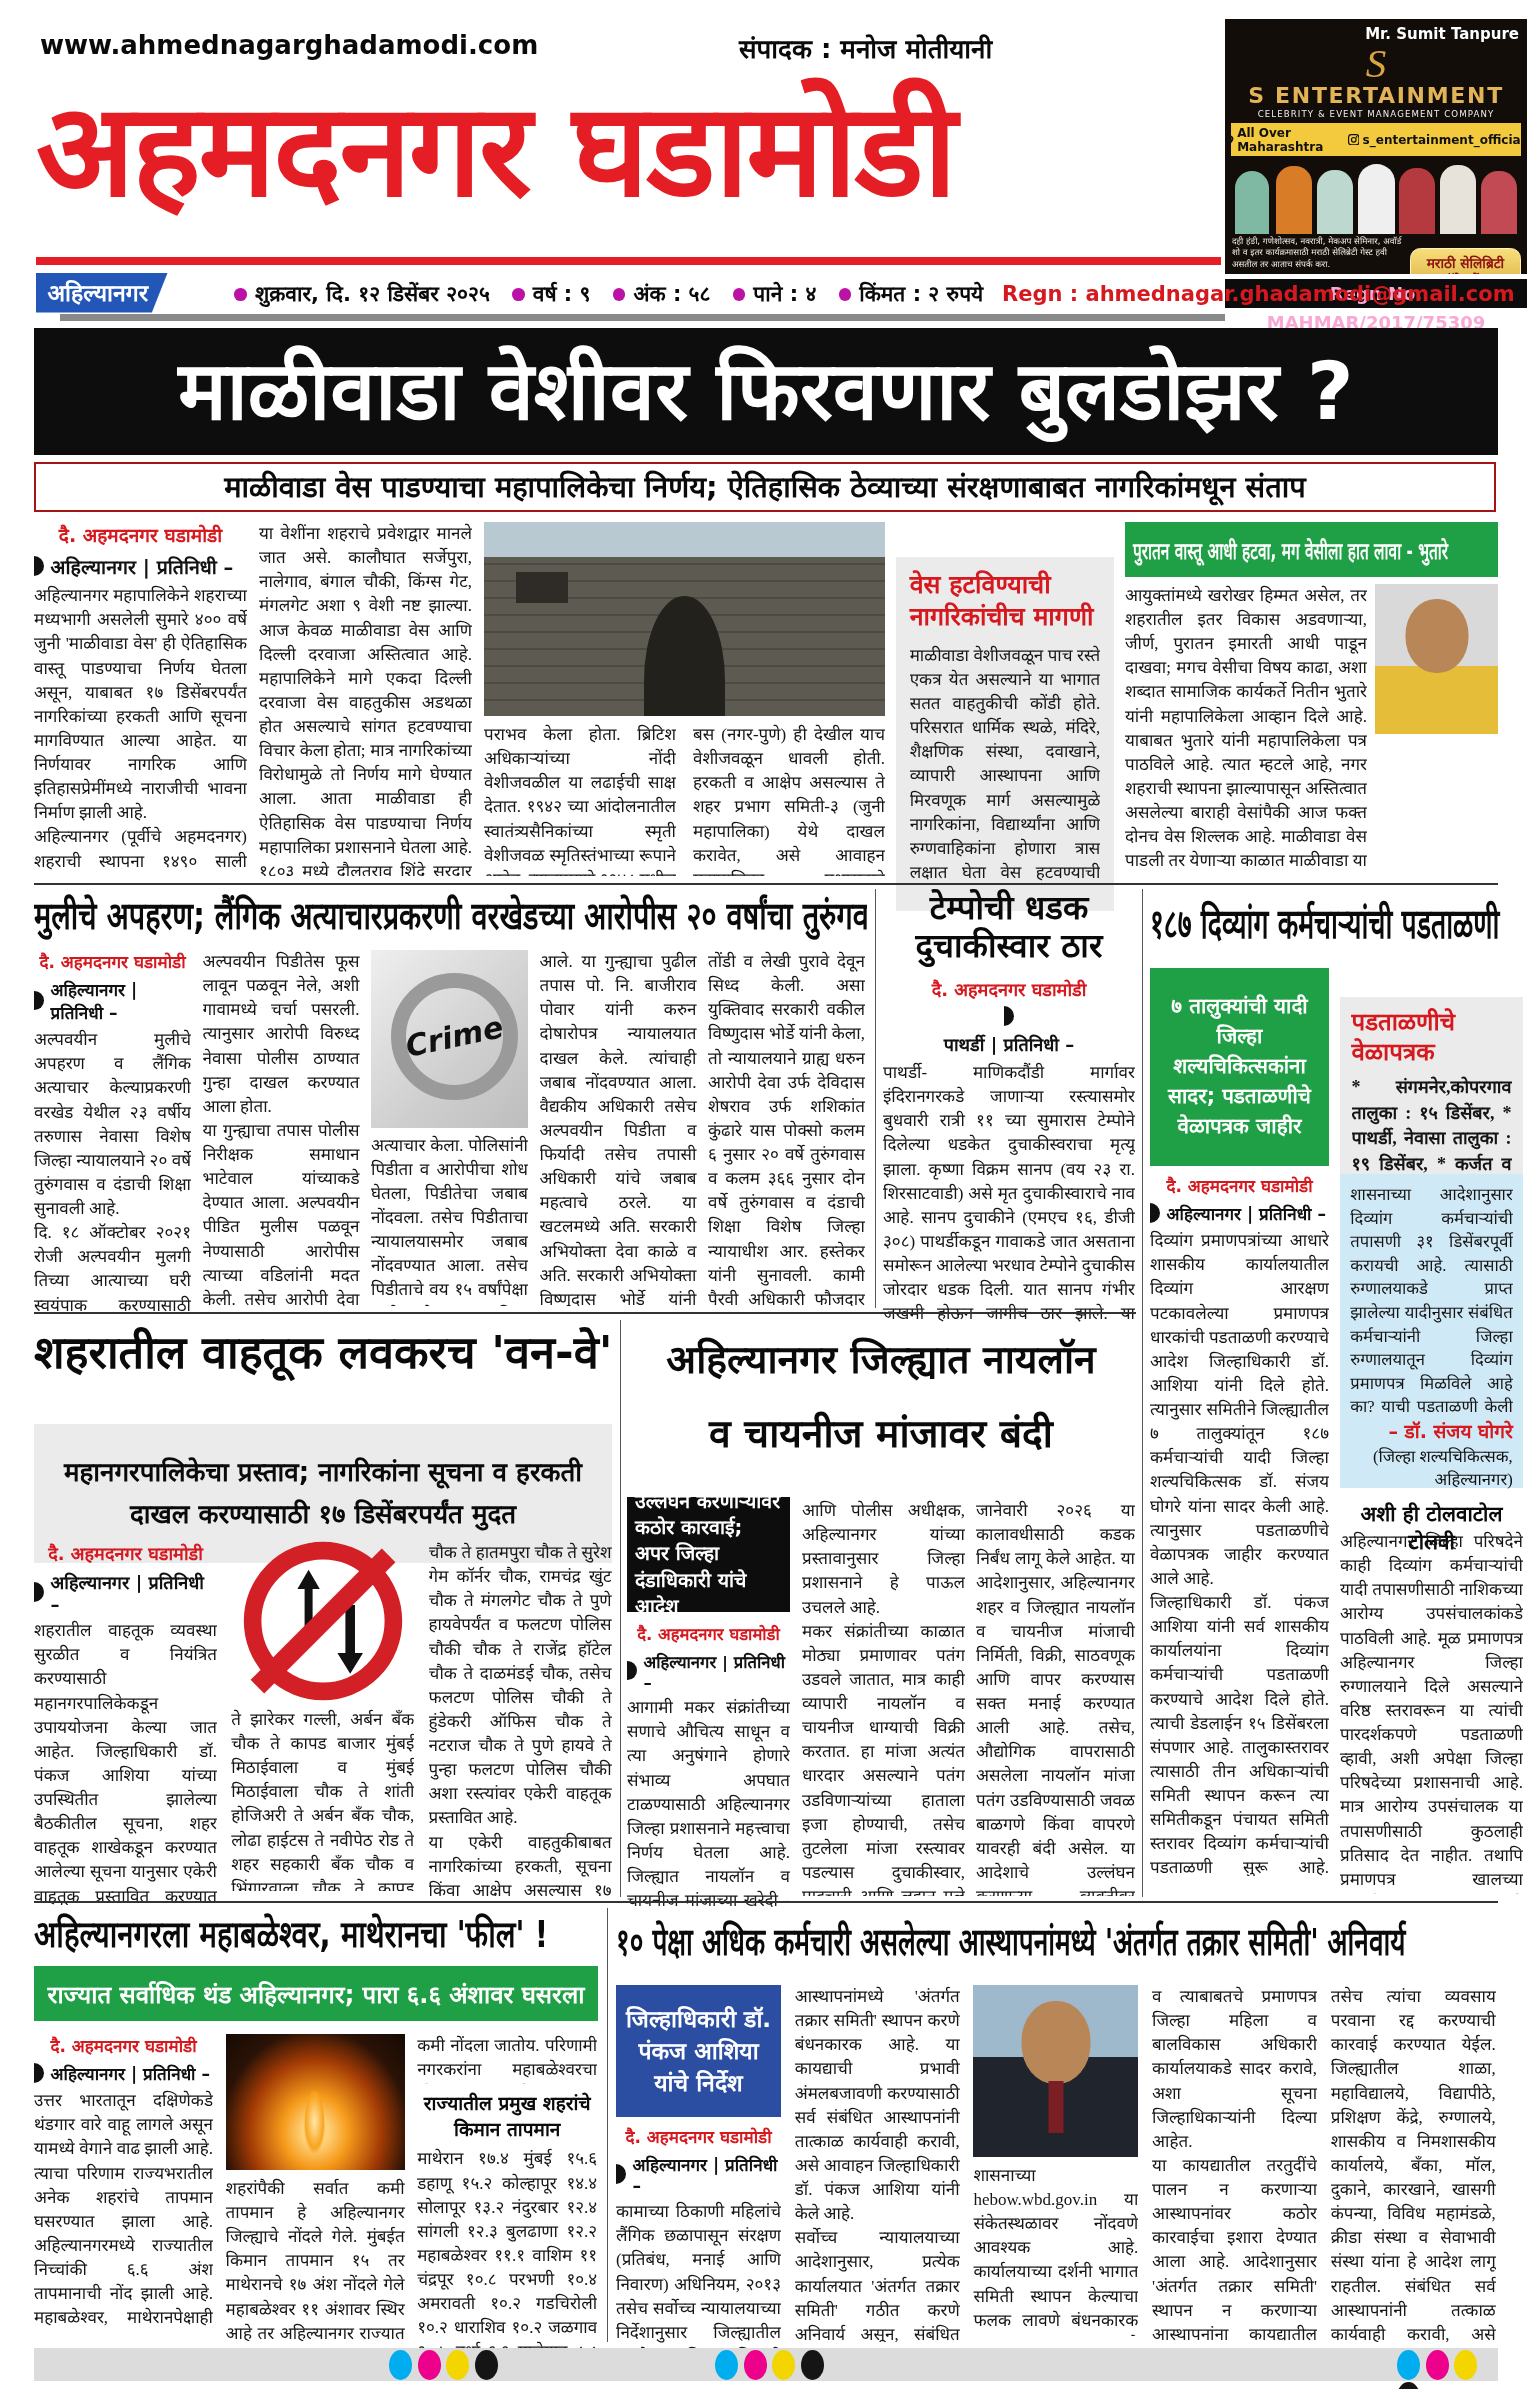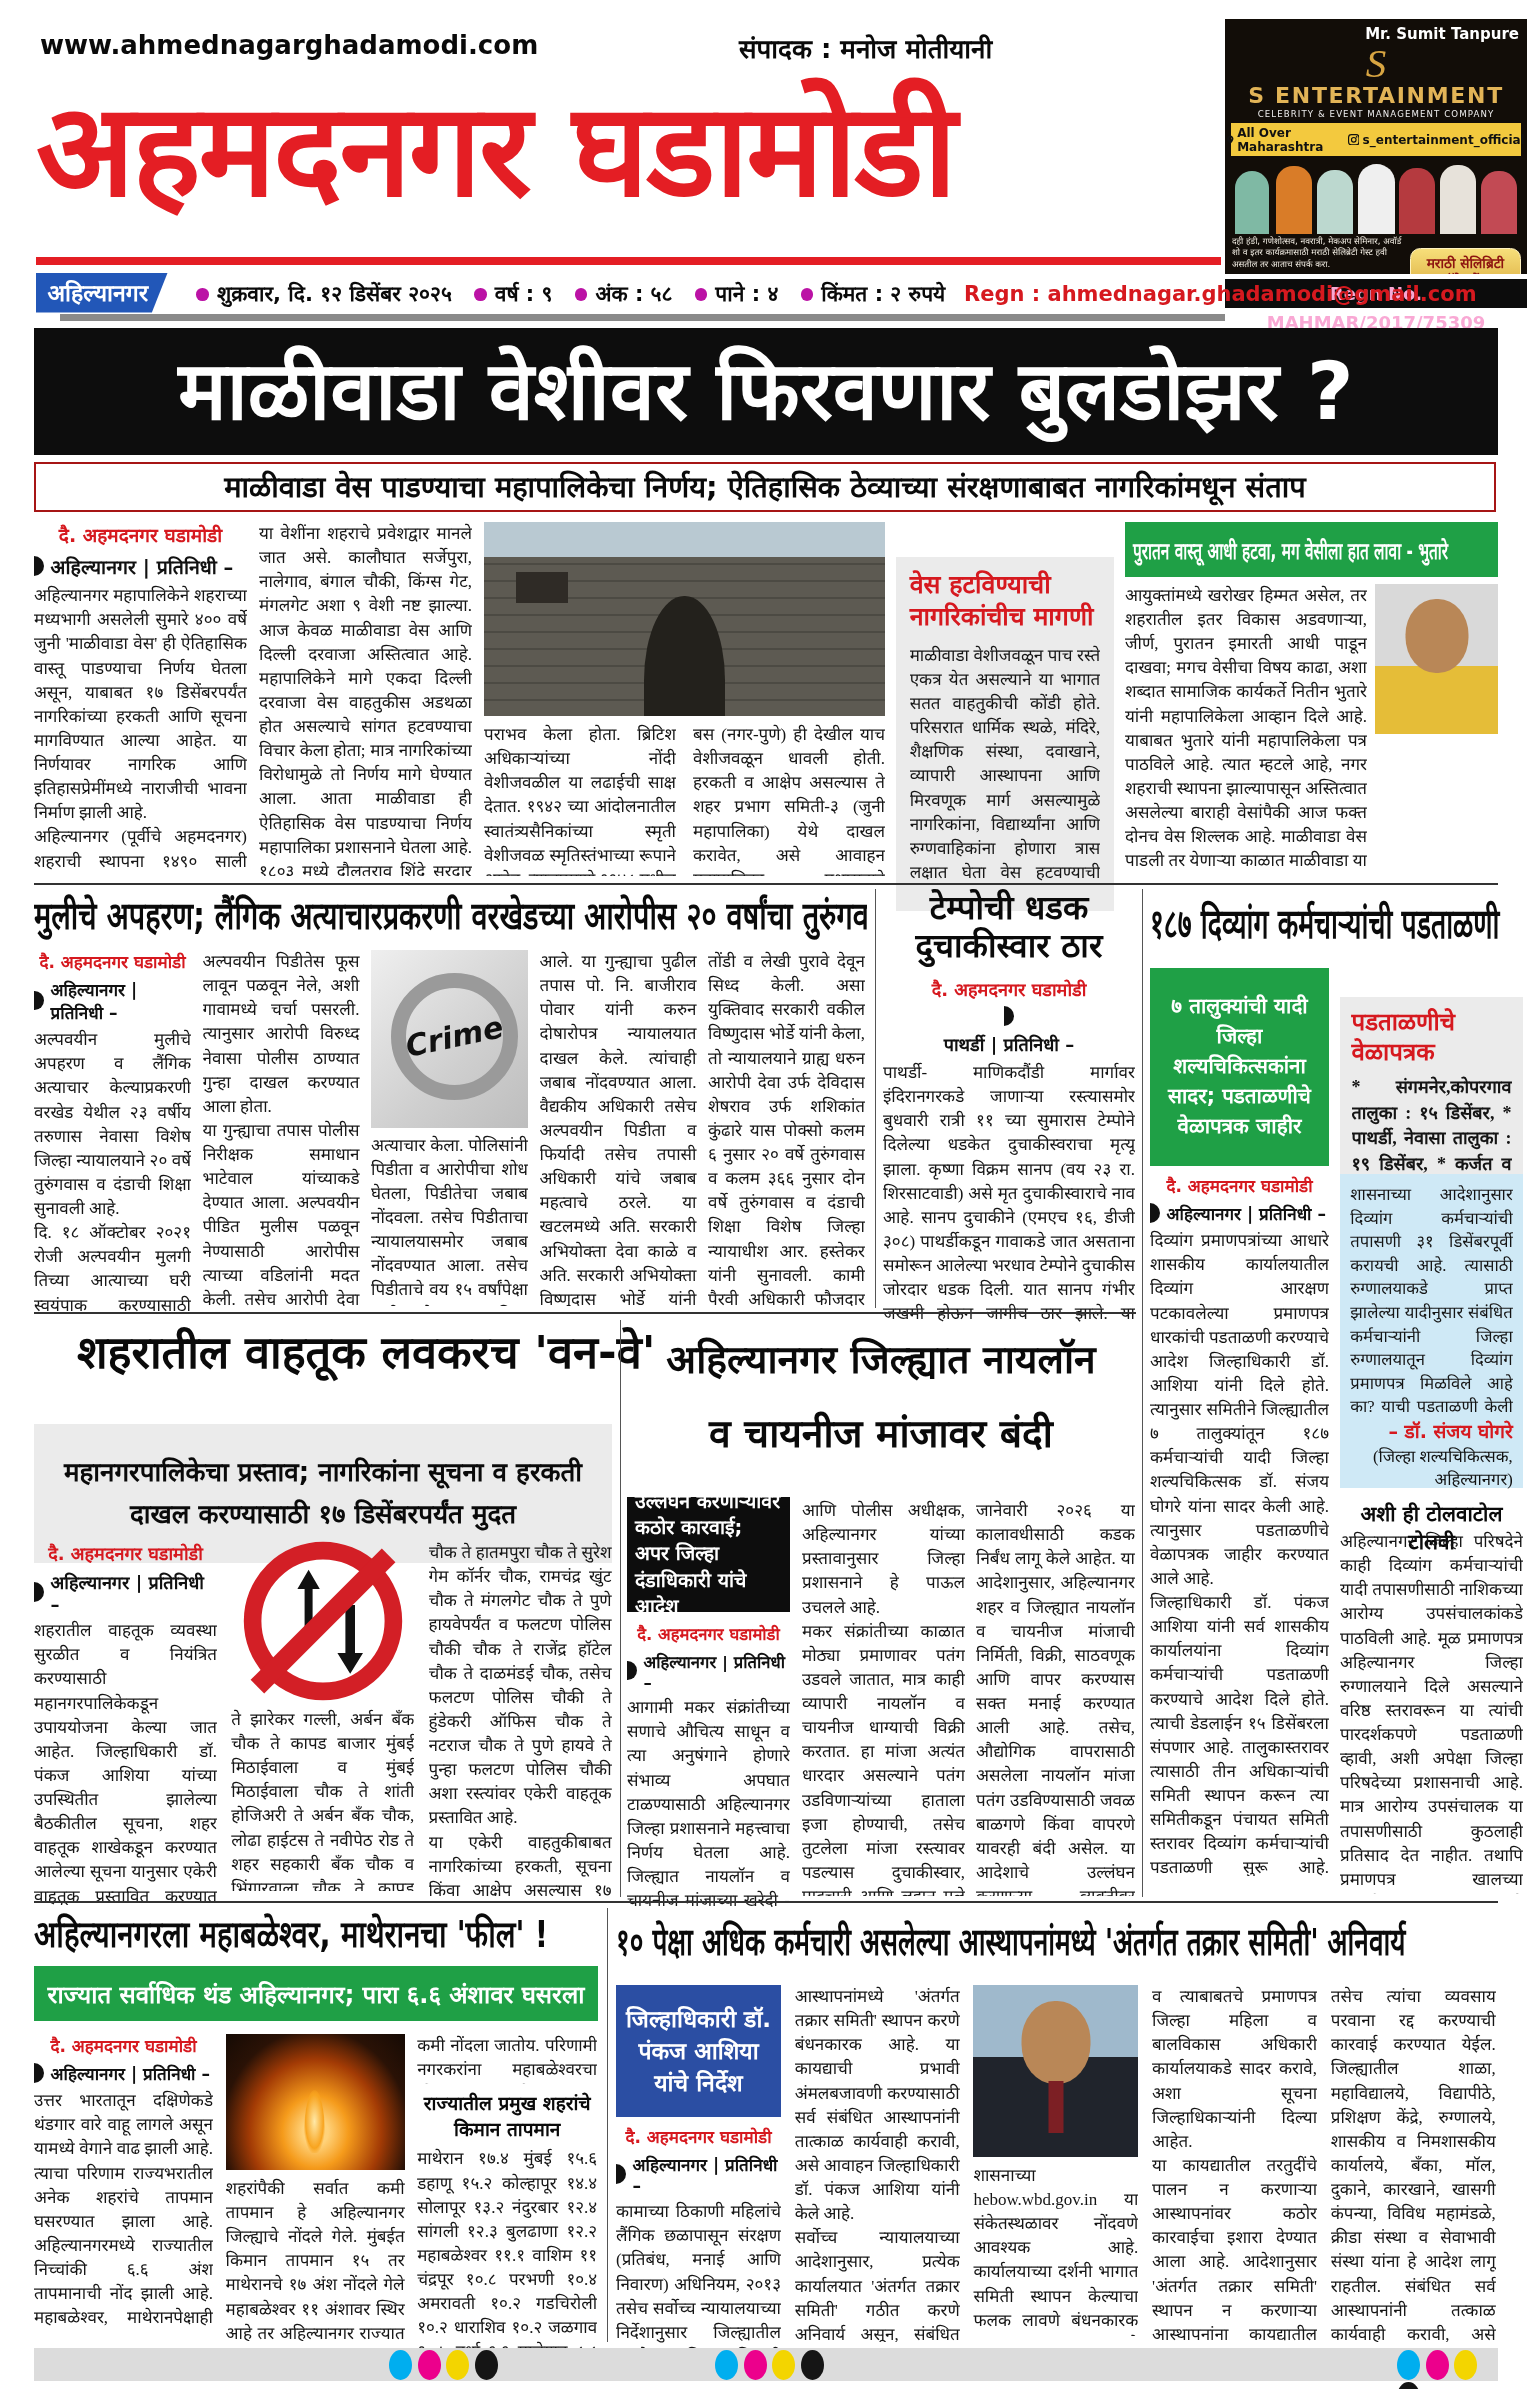--- a/index.html
+++ b/index.html
@@ -69,21 +69,21 @@
         <div style="font-size:19.5px;font-weight:bold;margin-top:2.3px;display:flex;align-items:center;gap:4.6px;">
 
           <span>8788307350</span>
         </div>
       </div>
       <div style="width:103px;background:linear-gradient(#f7df7a,#d9a93c);border:1.7px solid #fff2c0;border-radius:10.3px;color:#8d1410;font-weight:bold;font-size:13.7px;text-align:center;padding:5.7px 3.4px;line-height:1.25;">मराठी सेलिब्रिटी मॅनेजमेंट</div>
     </div>
   </div>
   <div class="abs" style="left:1225px;top:279px;width:302px;height:29px;background:#0c0c0c;color:#f9a8d4;font-weight:bold;font-size:18px;text-align:center;line-height:29px;">Regn No. MAHMAR/2017/75309</div>
 
-  <div class="abs" style="left:36px;top:274px;width:1185px;height:37px;display:flex;align-items:center;">
+  <div class="abs" style="left:36px;top:274px;width:1185px;height:37px;display:flex;align-items:center;gap:38px;">
     <div style="background:#2257b8;color:#fff;font-weight:bold;font-size:23px;padding:3.4px 19.5px 4.6px 11.5px;clip-path:polygon(0 0,100% 0,88% 100%,0 100%);">अहिल्यानगर</div>
     <div class="hl nowrap" style="font-size:21px;margin-left:13.7px;">
       <span class="dot"></span><span>शुक्रवार, दि. १२ डिसेंबर २०२५</span>
       <span class="dot"></span><span>वर्ष : ९</span>
       <span class="dot"></span><span>अंक : ५८</span>
       <span class="dot"></span><span>पाने : ४</span>
       <span class="dot"></span><span>किंमत : २ रुपये</span>
       <span style="color:#d6191f;font-weight:bold;margin-left:11.5px;">Regn : ahmednagar.ghadamodi@gmail.com</span>
     </div>
   </div>
@@ -199,21 +199,21 @@
   <div class="abs" style="left:1340px;top:1174px;width:183px;height:314px;background:#cfe9f6;box-sizing:border-box;padding:9.2px 10.3px;">
     <div class="body" style="height:229px;font-size:16.6px;">शासनाच्या आदेशानुसार दिव्यांग कर्मचाऱ्यांची तपासणी ३१ डिसेंबरपूर्वी करायची आहे. त्यासाठी रुग्णालयाकडे प्राप्त झालेल्या यादीनुसार संबंधित कर्मचाऱ्यांनी जिल्हा रुग्णालयातून दिव्यांग प्रमाणपत्र मिळविले आहे का? याची पडताळणी केली जाईल. तसेच जुने प्रमाणपत्र असल्यास किंवा युआयडी प्रमाणपत्र असले तरीही डॉक्टरांमार्फत दिव्यांगत्वाची तपासणी केली जाणार आहे.</div>
     <div style="text-align:right;color:#d6191f;font-weight:bold;font-size:19px;margin-top:5.7px;">– डॉ. संजय घोगरे</div>
     <div style="text-align:right;font-size:16.6px;font-family:'Liberation Serif',serif;">(जिल्हा शल्यचिकित्सक, अहिल्यानगर)</div>
   </div>
   <div class="abs hl" style="left:1340px;top:1499px;width:183px;font-size:20.6px;text-align:center;">अशी ही टोलवाटोल टोलवी</div>
   <div class="abs body" style="left:1340px;top:1530px;width:183px;height:364px;">अहिल्यानगर जिल्हा परिषदेने काही दिव्यांग कर्मचाऱ्यांची यादी तपासणीसाठी नाशिकच्या आरोग्य उपसंचालकांकडे पाठविली आहे. मूळ प्रमाणपत्र अहिल्यानगर जिल्हा रुग्णालयाने दिले असल्याने वरिष्ठ स्तरावरून या त्यांची पारदर्शकपणे पडताळणी व्हावी, अशी अपेक्षा जिल्हा परिषदेच्या प्रशासनाची आहे. मात्र आरोग्य उपसंचालक या तपासणीसाठी कुठलाही प्रतिसाद देत नाहीत. तथापि प्रमाणपत्र खालच्या पातळीवरच पडताळा असे कळविण्यात आले. तपासणीबाबत आक्षेप असताना तेथेच फेरतपासणीचा आग्रह धरला जात आहे. यामध्ये जि.प. प्रशासनाची कोंडी झाली असून शासकीय पातळीवरील ही टोलवाटोलवी चर्चेची ठरली आहे.</div>
 
   <div class="hrule" style="left:34px;top:1312px;width:1102px;"></div>
 
-  <div class="abs hl nowrap" style="left:34px;top:1320px;width:578px;font-size:45px;text-align:center;margin-left:43px;">शहरातील वाहतूक लवकरच 'वन-वे'</div>
+  <div class="abs hl nowrap" style="left:34px;top:1320px;width:578px;font-size:45px;text-align:center;">शहरातील वाहतूक लवकरच 'वन-वे'</div>
   <div class="abs graybox" style="left:34px;top:1389px;width:578px;height:139px;display:flex;align-items:center;justify-content:center;">
     <div class="hl" style="font-size:26px;line-height:1.6;text-align:center;width:94%;">महानगरपालिकेचा प्रस्ताव; नागरिकांना सूचना व हरकती दाखल करण्यासाठी १७ डिसेंबरपर्यंत मुदत</div>
   </div>
   <div class="abs" style="left:34px;top:1541px;width:578px;height:355px;display:flex;gap:14.3px;">
     <div style="width:183px;">
       <div class="byline" style="font-size:18px;">दै. अहमदनगर घडामोडी</div>
       <div class="locline" style="font-size:18px;">
           <span class="halfmoon"></span>
           <span>अहिल्यानगर | प्रतिनिधी –</span>
         </div>

